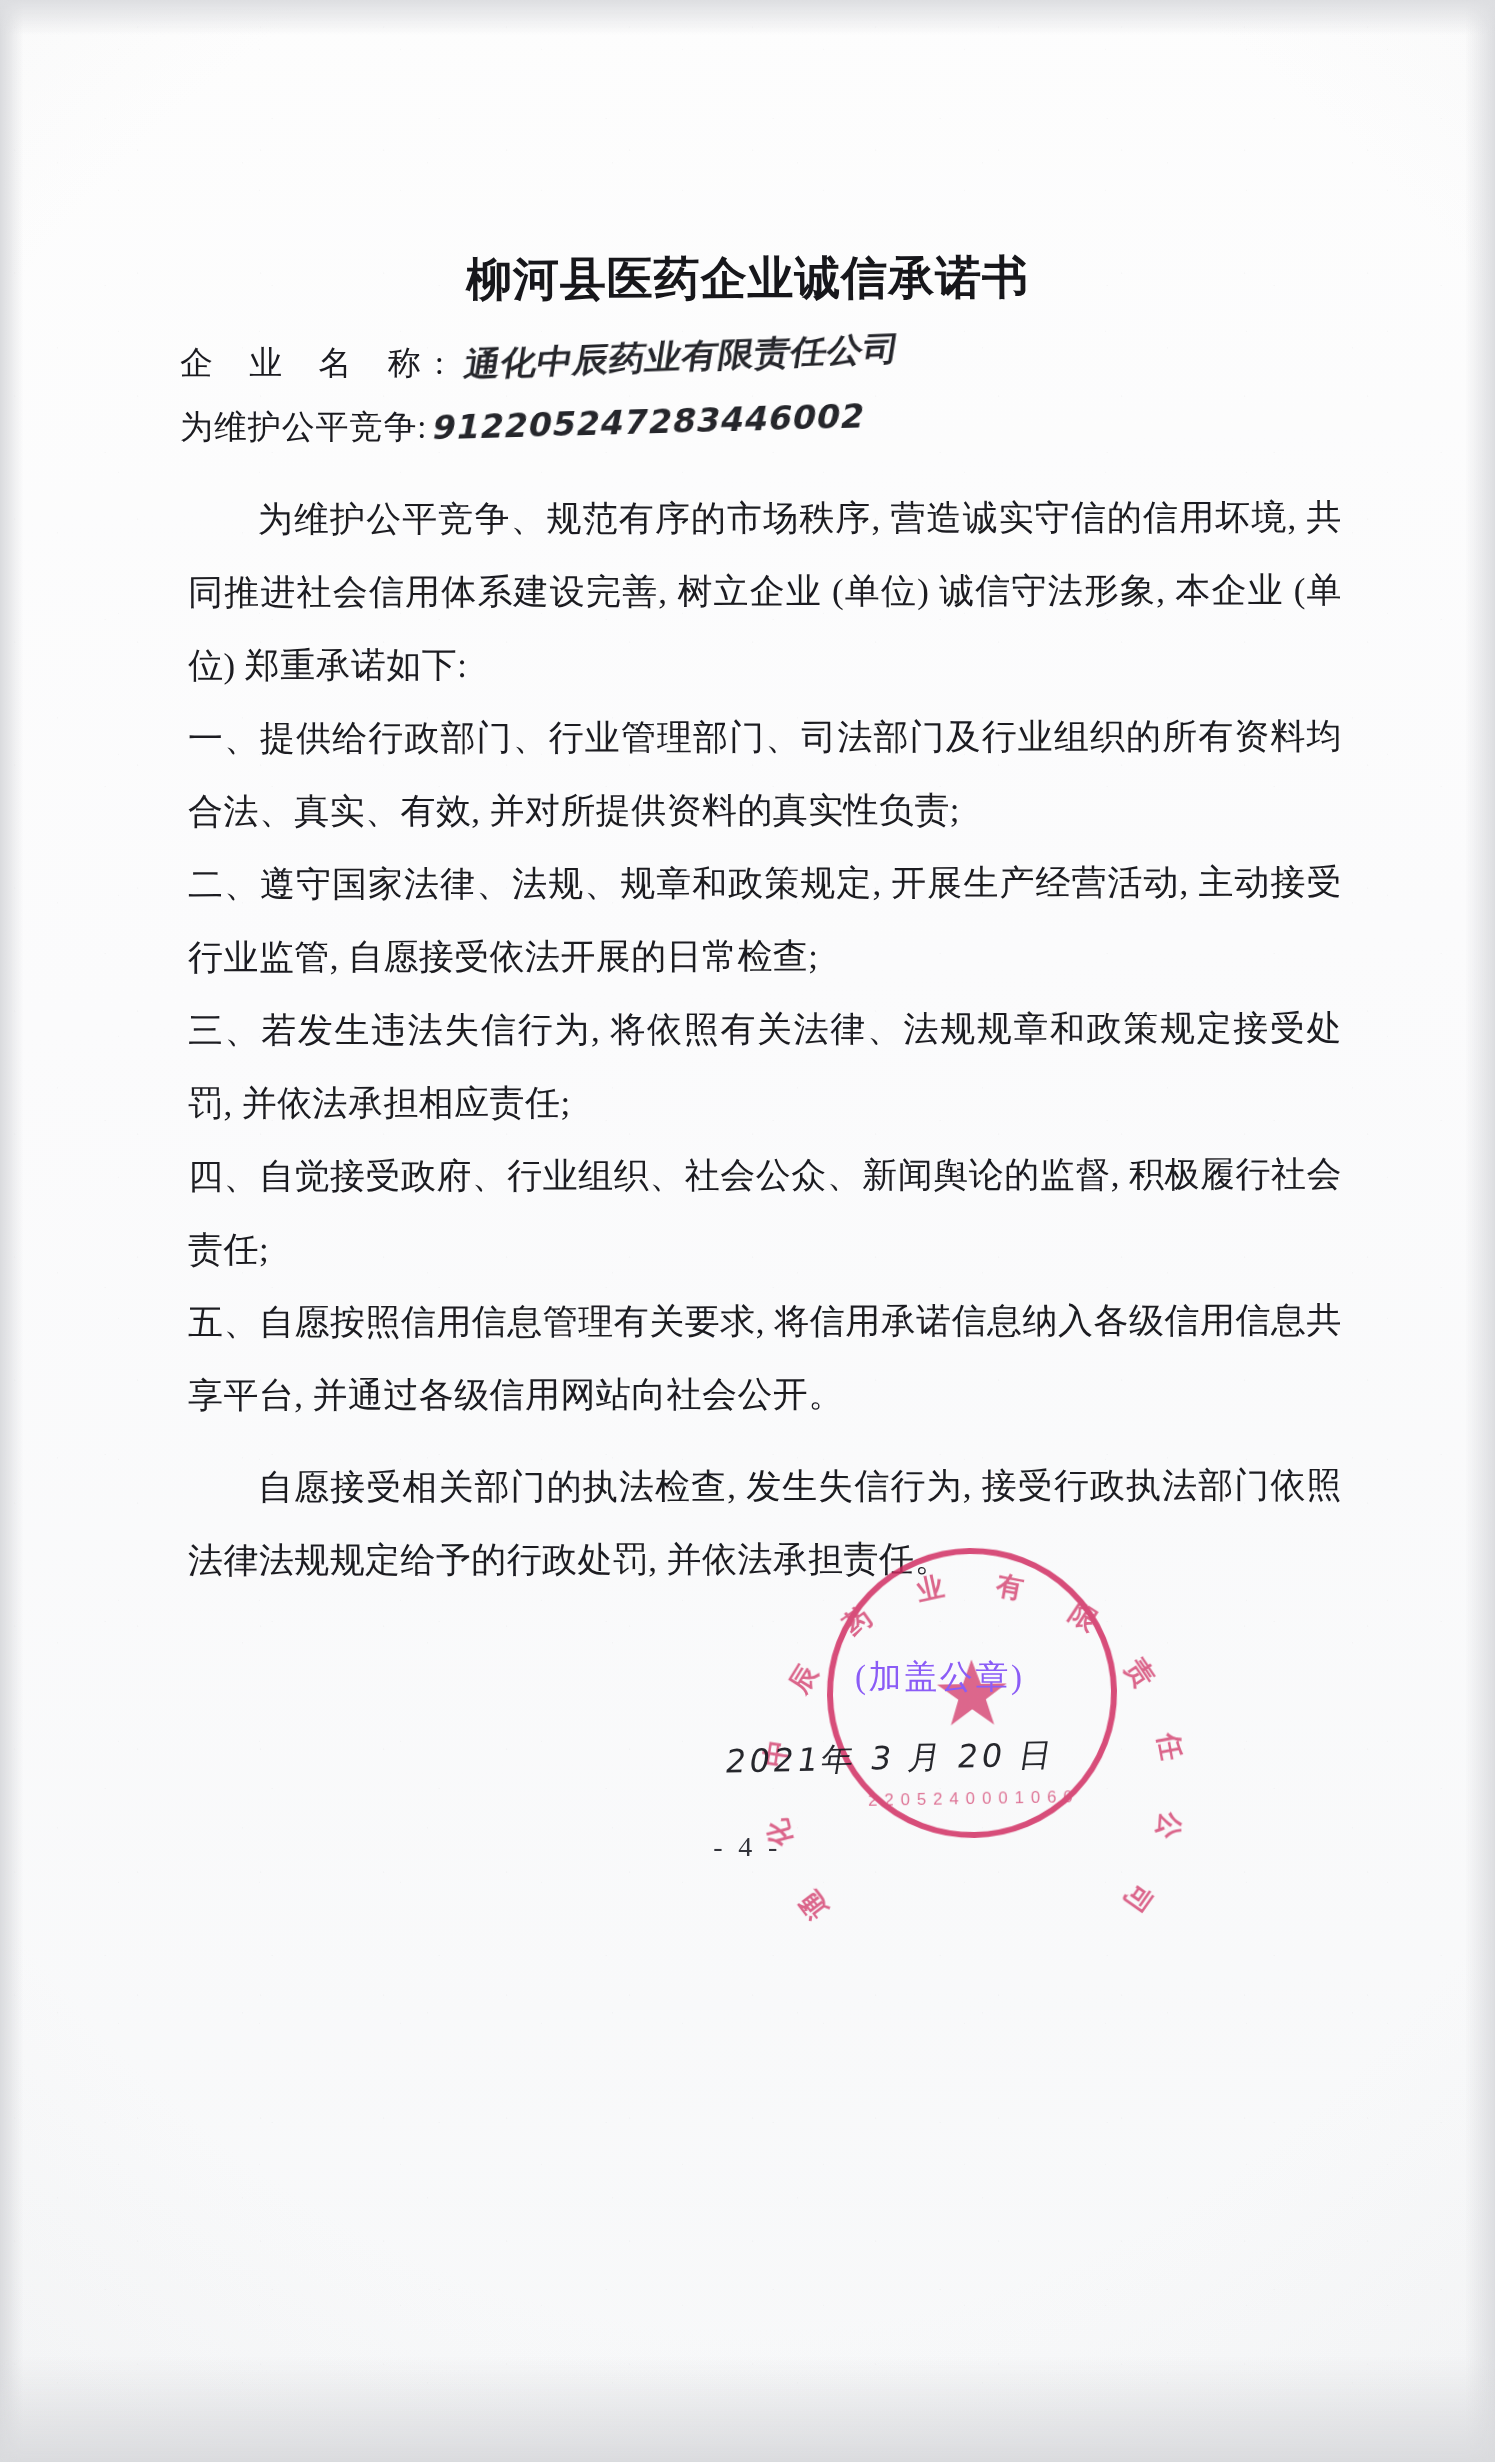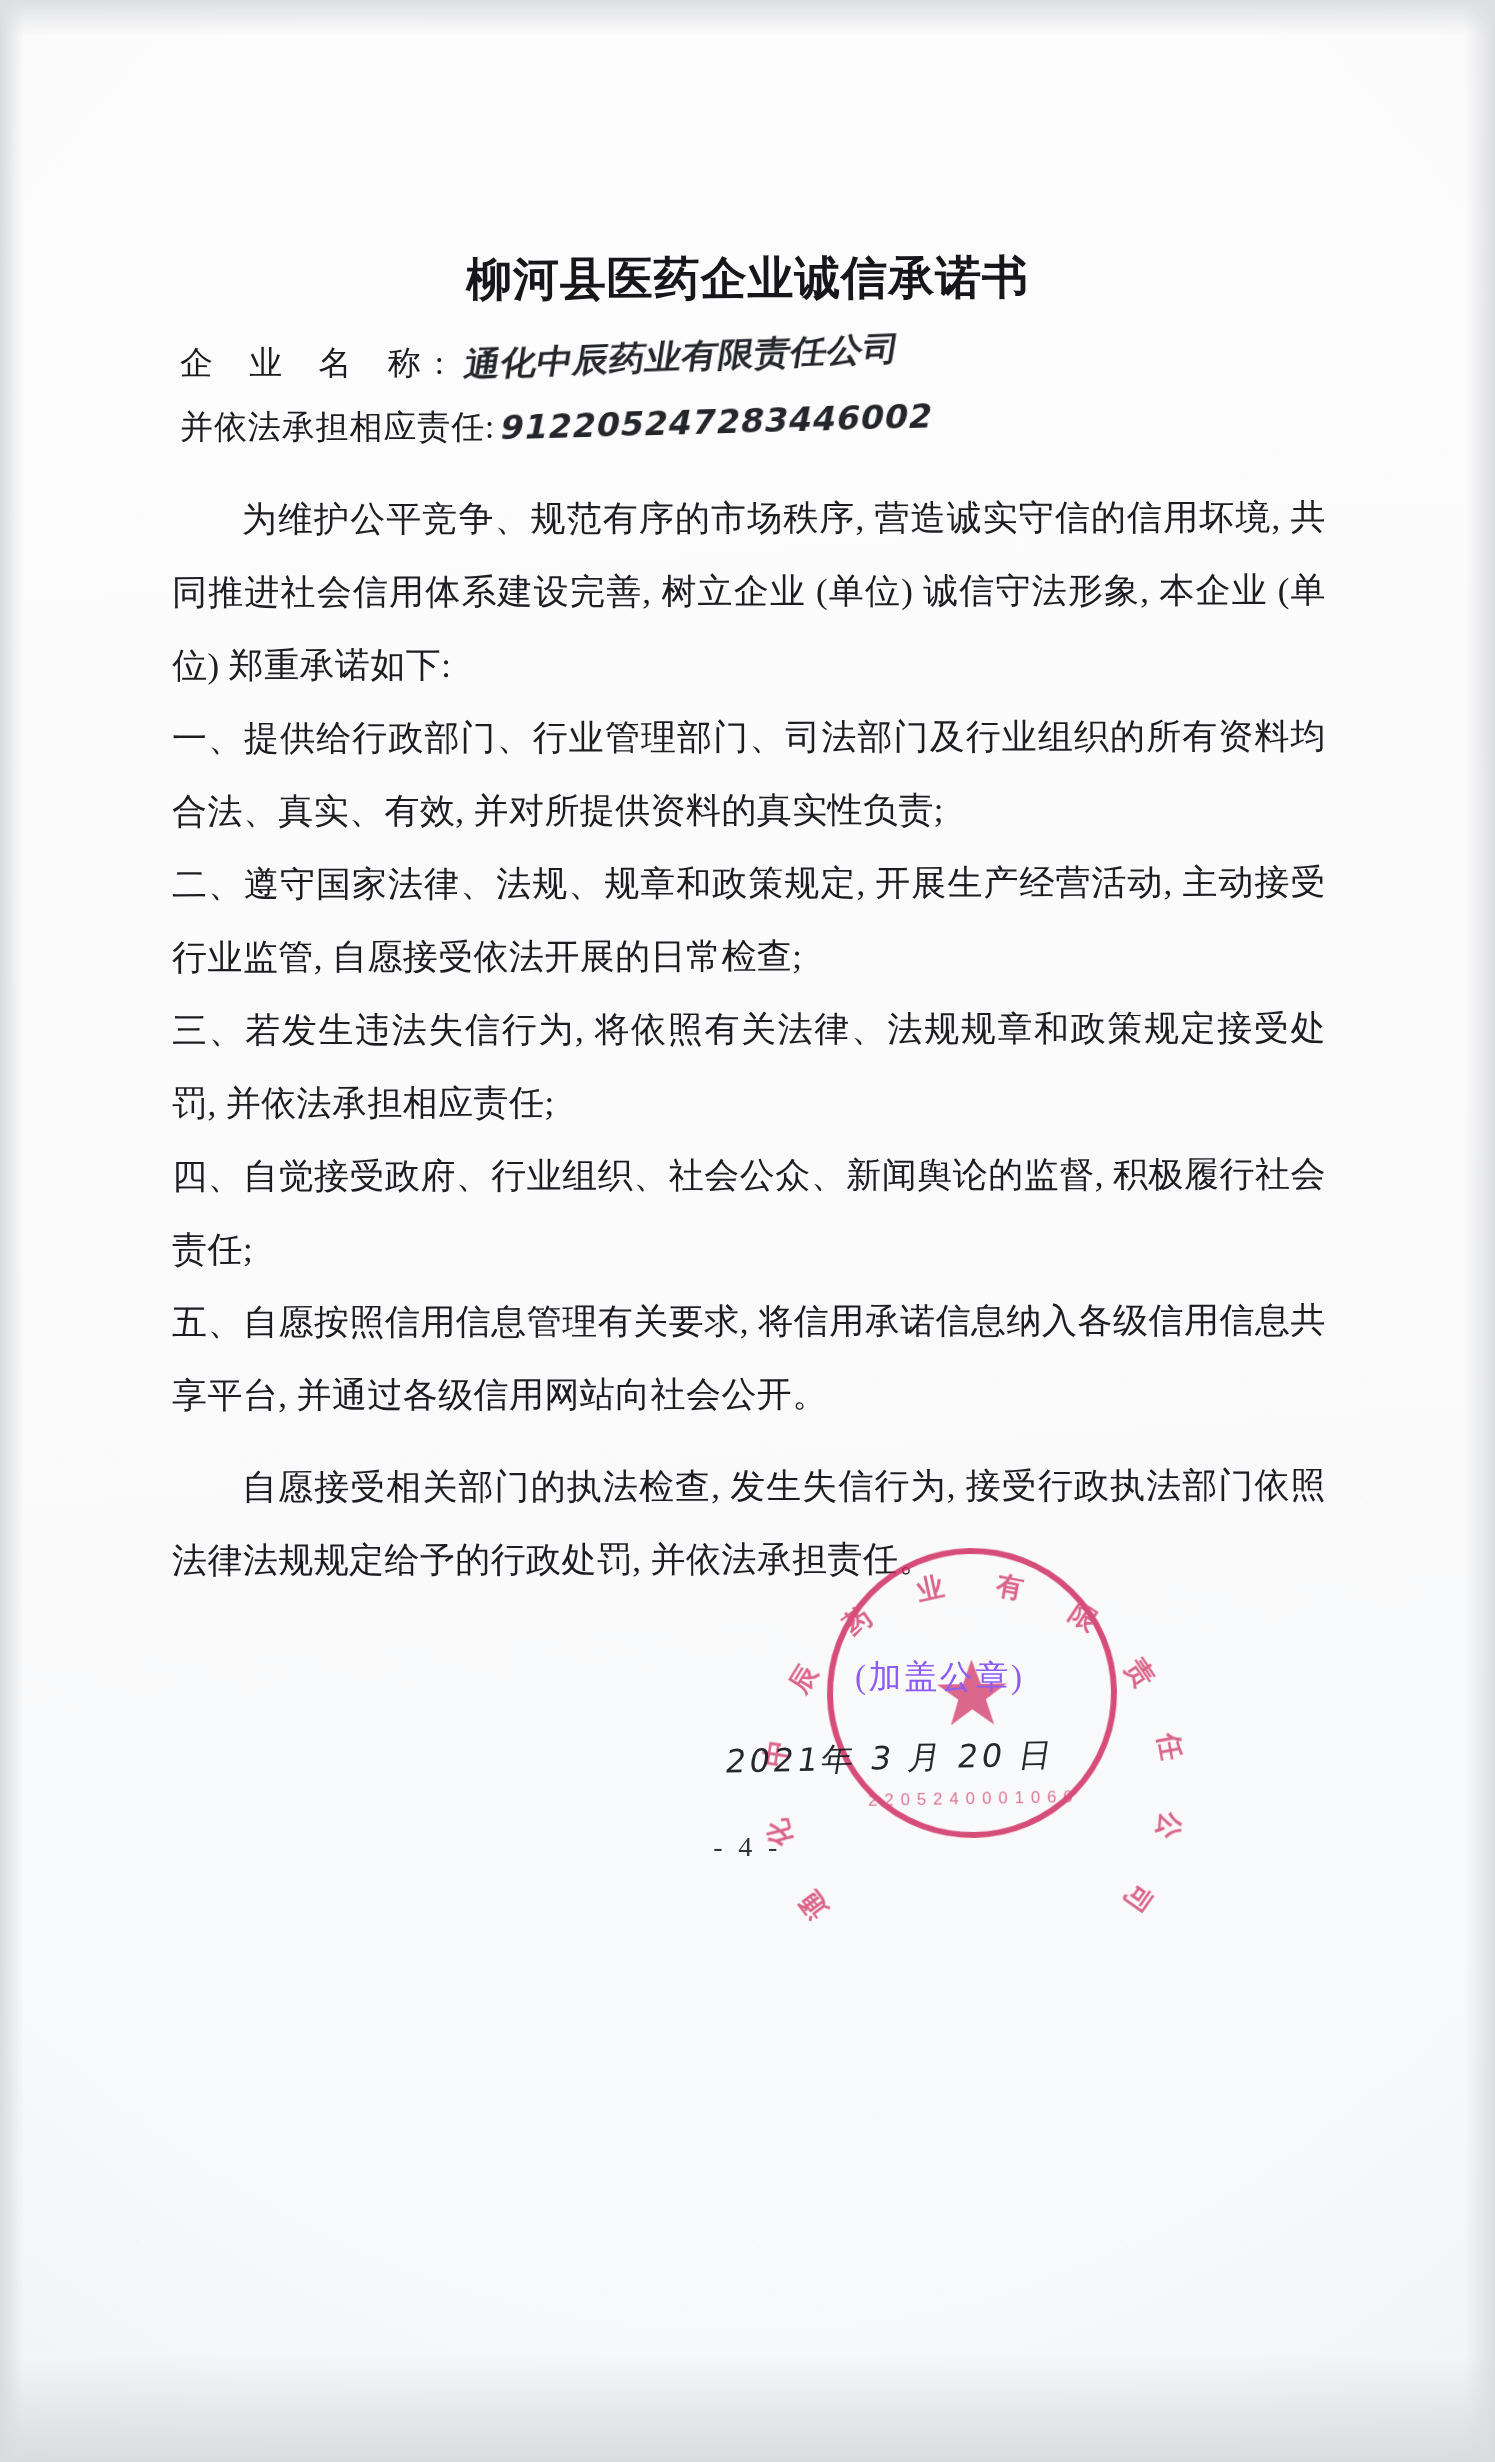--- a/index.html
+++ b/index.html
@@ -119,21 +119,21 @@
     margin-left: 1.8px;
     font-weight: 600;
     letter-spacing: 0.9px;
     transform: skewX(-13deg) rotate(-1.6deg) scaleY(1.0);
     filter: blur(0.2px);
   }
 
   
   #body-block {
     position: absolute;
-    left: 172px;
+    left: 188px;
     top: 482px;
     width: 1154px;
   }
   .para {
     font-family: "Liberation Serif", "DejaVu Serif", serif;
     font-size: 35px;
     line-height: 73px;
     color: #1c1c21;
     text-align: justify;
     text-justify: inter-character;
@@ -268,21 +268,21 @@
 
   <div class="content">
 
     <div id="doc-title">柳河县医药企业诚信承诺书</div>
 
     <div class="field-row" id="field-company">
       <span class="field-label" id="company-label">企 业 名 称:</span><span class="handwritten" id="company-value">通化中辰药业有限责任公司</span>
     </div>
 
     <div class="field-row" id="field-code">
-      <span class="field-label" id="code-label">并依法承担相应责任:</span><span class="handwritten" id="code-value">912205247283446002</span>
+      <span class="field-label" id="code-label">为维护公平竞争:</span><span class="handwritten" id="code-value">912205247283446002</span>
     </div>
 
     <div id="body-block">
       <p class="para indent">为维护公平竞争、规范有序的市场秩序, 营造诚实守信的信用坏境, 共同推进社会信用体系建设完善, 树立企业 (单位) 诚信守法形象, 本企业 (单位) 郑重承诺如下:</p>
       <p class="para">一、提供给行政部门、行业管理部门、司法部门及行业组织的所有资料均合法、真实、有效, 并对所提供资料的真实性负责;</p>
       <p class="para">二、遵守国家法律、法规、规章和政策规定, 开展生产经营活动, 主动接受行业监管, 自愿接受依法开展的日常检查;</p>
       <p class="para">三、若发生违法失信行为, 将依照有关法律、法规规章和政策规定接受处罚, 并依法承担相应责任;</p>
       <p class="para">四、自觉接受政府、行业组织、社会公众、新闻舆论的监督, 积极履行社会责任;</p>
       <p class="para">五、自愿按照信用信息管理有关要求, 将信用承诺信息纳入各级信用信息共享平台, 并通过各级信用网站向社会公开。</p>
       <p class="para indent" id="closing-para">自愿接受相关部门的执法检查, 发生失信行为, 接受行政执法部门依照法律法规规定给予的行政处罚, 并依法承担责任。</p>

